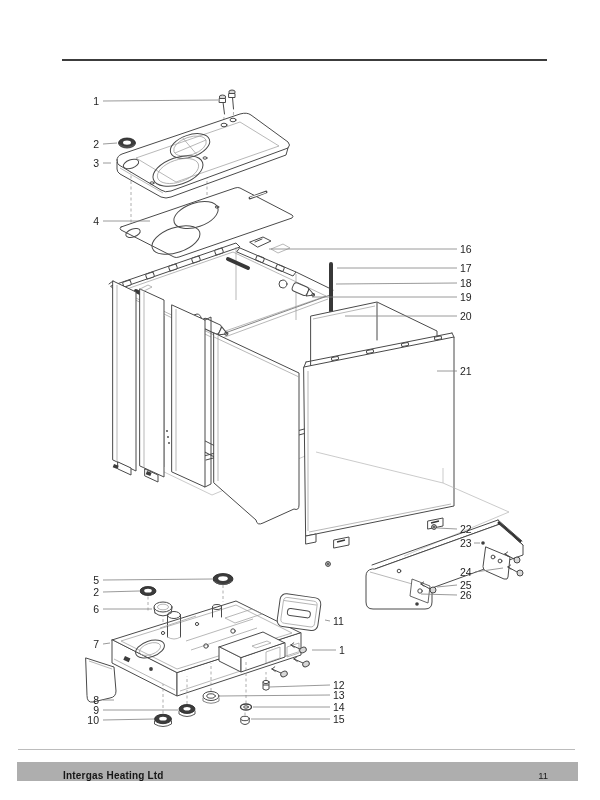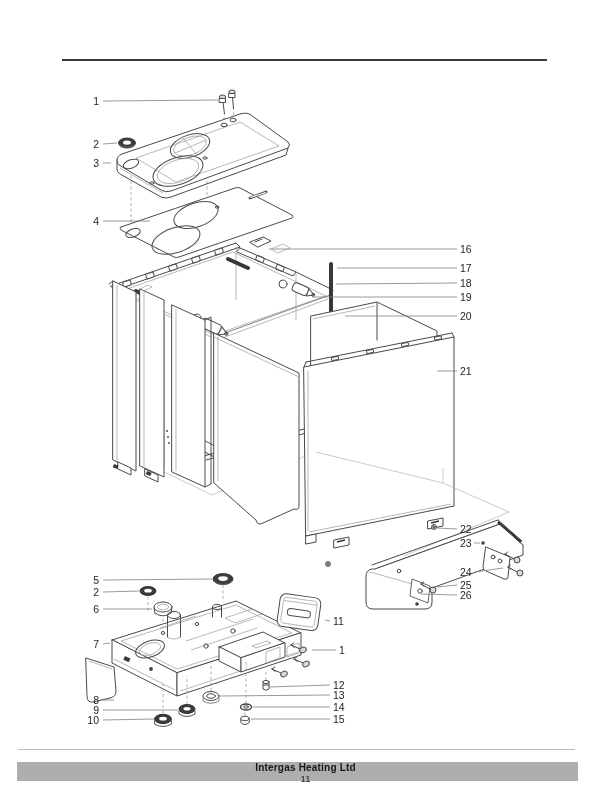--- a/index.html
+++ b/index.html
@@ -1,22 +1,22 @@
 <!DOCTYPE html>
 <html><head>
 <meta charset="utf-8">
 <style>
   html,body{margin:0;padding:0;background:#fff;}
   .page{position:relative;width:600px;height:800px;background:#ffffff;overflow:hidden;
         font-family:"Liberation Sans",sans-serif;}
   .top-rule{position:absolute;left:62px;top:59px;width:485px;height:2px;background:#3c3c3c;}
   .footer-thin-rule{position:absolute;left:18px;top:749px;width:557px;height:1px;background:#bcbcbc;}
   .footer-bar{position:absolute;left:17px;top:762px;width:561px;height:19px;background:#aeaeae;
-              display:flex;align-items:center;justify-content:space-between;
-              padding:0 30px 0 46px;box-sizing:border-box;flex-direction:column;}
+              display:flex;align-items:flex-end;justify-content:space-between;
+              padding:0 30px 0 46px;box-sizing:border-box;}
   .footer-company{font-weight:bold;font-size:10px;color:#161616;letter-spacing:.2px;}
   .footer-page{font-size:9.5px;color:#1c1c1c;}
   svg.diagram{position:absolute;left:0;top:0;}
   svg text{font-family:"Liberation Sans",sans-serif;font-size:10.5px;fill:#1f1f1f;}
   .ln{stroke:#4a4a4a;fill:#ffffff;stroke-width:1;stroke-linejoin:round;stroke-linecap:round;}
   .lnf{stroke:#4a4a4a;fill:none;stroke-width:1;stroke-linejoin:round;stroke-linecap:round;}
   .lt{stroke:#9a9a9a;fill:none;stroke-width:0.7;}
   .ph{stroke:#b4b4b4;fill:none;stroke-width:0.7;}
   .dk{stroke:#383838;fill:none;stroke-linecap:round;}
   .dash{stroke:#9a9a9a;fill:none;stroke-width:0.8;stroke-dasharray:3,2.5;}

